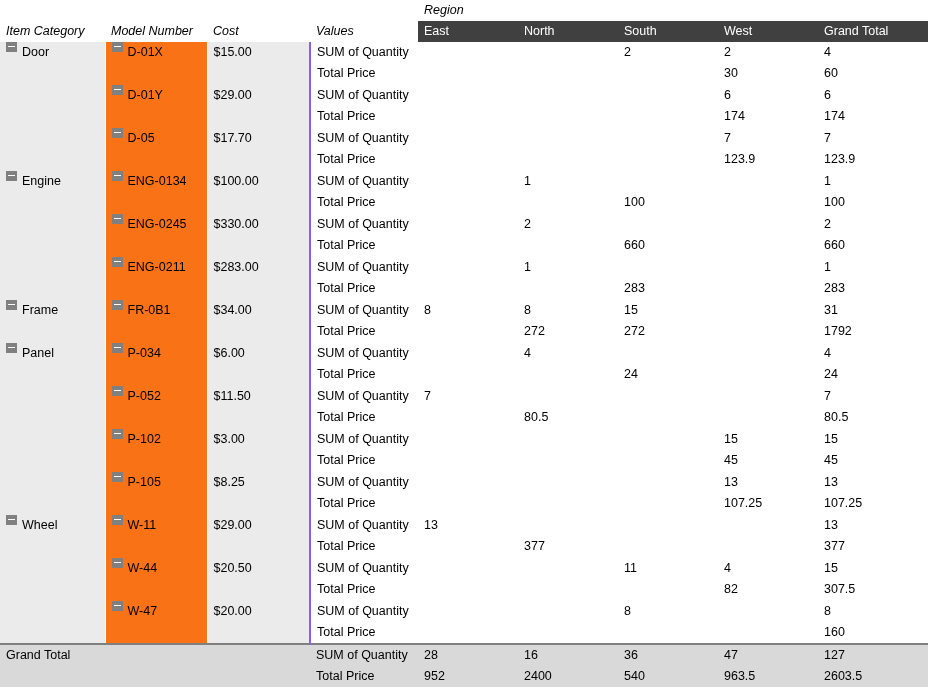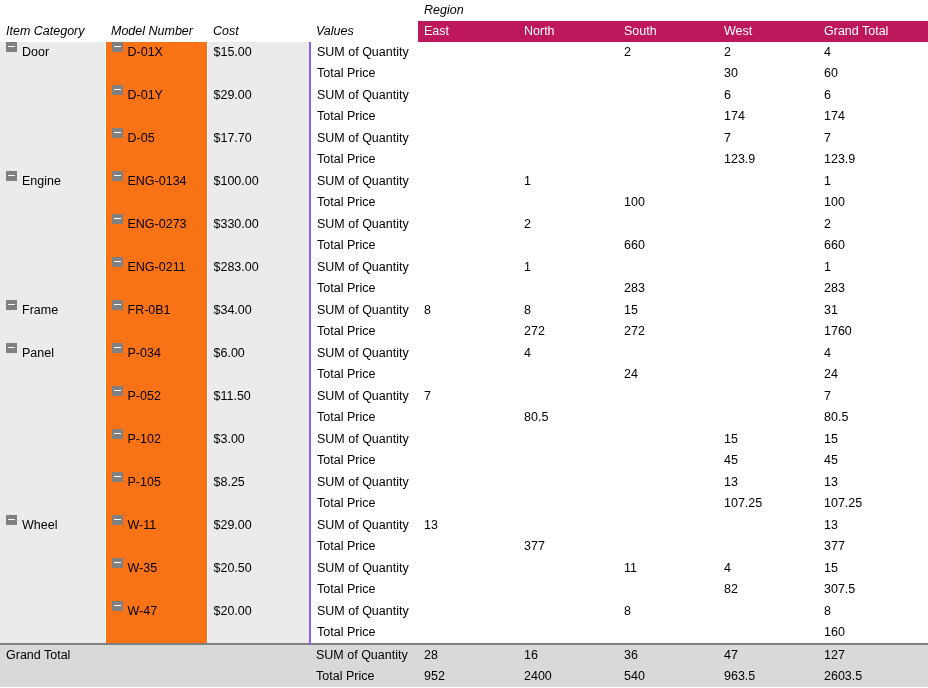--- a/index.html
+++ b/index.html
@@ -52,21 +52,21 @@
     color: #ffffff;
     font-style: italic;
     margin-top: 48px;
   }
   tr.hdr-cols td.left-hdr {
     background: #ffffff;
     color: #000000;
     font-style: italic;
   }
   tr.hdr-cols td.dark {
-    background: #be185d;
+    background: #404040;
     color: #ffffff;
     font-style: normal;
     text-align: left;
   }
   tr.hdr-cols td.dark.ctr { text-align: center; }
   tr.hdr-cols td.dark.rgt { text-align: right; }
 
   
   td.cat-cell {
     background: #ebebeb;
@@ -263,21 +263,21 @@
         <td class="num-cell"></td>
         <td class="num-cell">100</td>
         <td class="num-cell"></td>
         <td class="gt-cell">100</td>
       </tr>
       <tr>
         <td class="cat-cell" rowspan="2"></td>
         <td class="mod-cell" rowspan="2">
           <span class="cellinner">
             <span class="collapse-btn"></span>
-            <span class="lbltxt">ENG-0273</span>
+            <span class="lbltxt">ENG-0245</span>
           </span>
         </td>
         <td class="cost-cell" rowspan="2">$330.00</td>
         <td class="val-cell">SUM of Quantity</td>
         <td class="num-cell"></td>
         <td class="num-cell">2</td>
         <td class="num-cell"></td>
         <td class="num-cell"></td>
         <td class="gt-cell">2</td>
       </tr>
@@ -333,21 +333,21 @@
         <td class="num-cell">15</td>
         <td class="num-cell"></td>
         <td class="gt-cell">31</td>
       </tr>
       <tr class="row-sep">
         <td class="val-cell">Total Price</td>
         <td class="num-cell"></td>
         <td class="num-cell">272</td>
         <td class="num-cell">272</td>
         <td class="num-cell"></td>
-        <td class="gt-cell">1760</td>
+        <td class="gt-cell">1792</td>
       </tr>
       <tr>
         <td class="cat-cell" rowspan="2">
           <span class="cellinner">
             <span class="collapse-btn"></span>
             <span class="lbltxt">Panel</span>
           </span>
         </td>
         <td class="mod-cell" rowspan="2">
           <span class="cellinner">
@@ -470,21 +470,21 @@
         <td class="num-cell">377</td>
         <td class="num-cell"></td>
         <td class="num-cell"></td>
         <td class="gt-cell">377</td>
       </tr>
       <tr>
         <td class="cat-cell" rowspan="2"></td>
         <td class="mod-cell" rowspan="2">
           <span class="cellinner">
             <span class="collapse-btn"></span>
-            <span class="lbltxt">W-35</span>
+            <span class="lbltxt">W-44</span>
           </span>
         </td>
         <td class="cost-cell" rowspan="2">$20.50</td>
         <td class="val-cell">SUM of Quantity</td>
         <td class="num-cell"></td>
         <td class="num-cell"></td>
         <td class="num-cell">11</td>
         <td class="num-cell">4</td>
         <td class="gt-cell">15</td>
       </tr>

